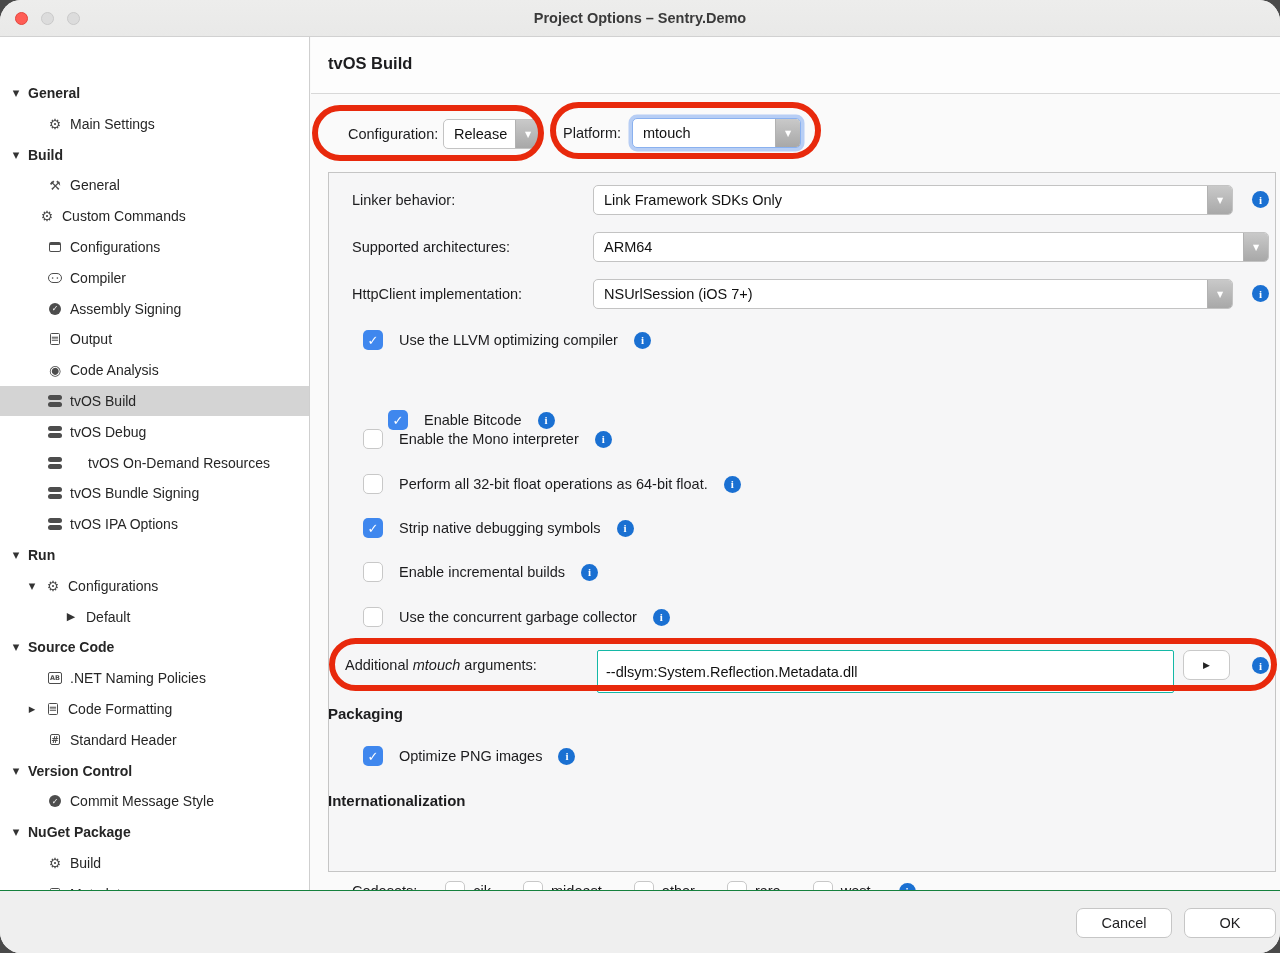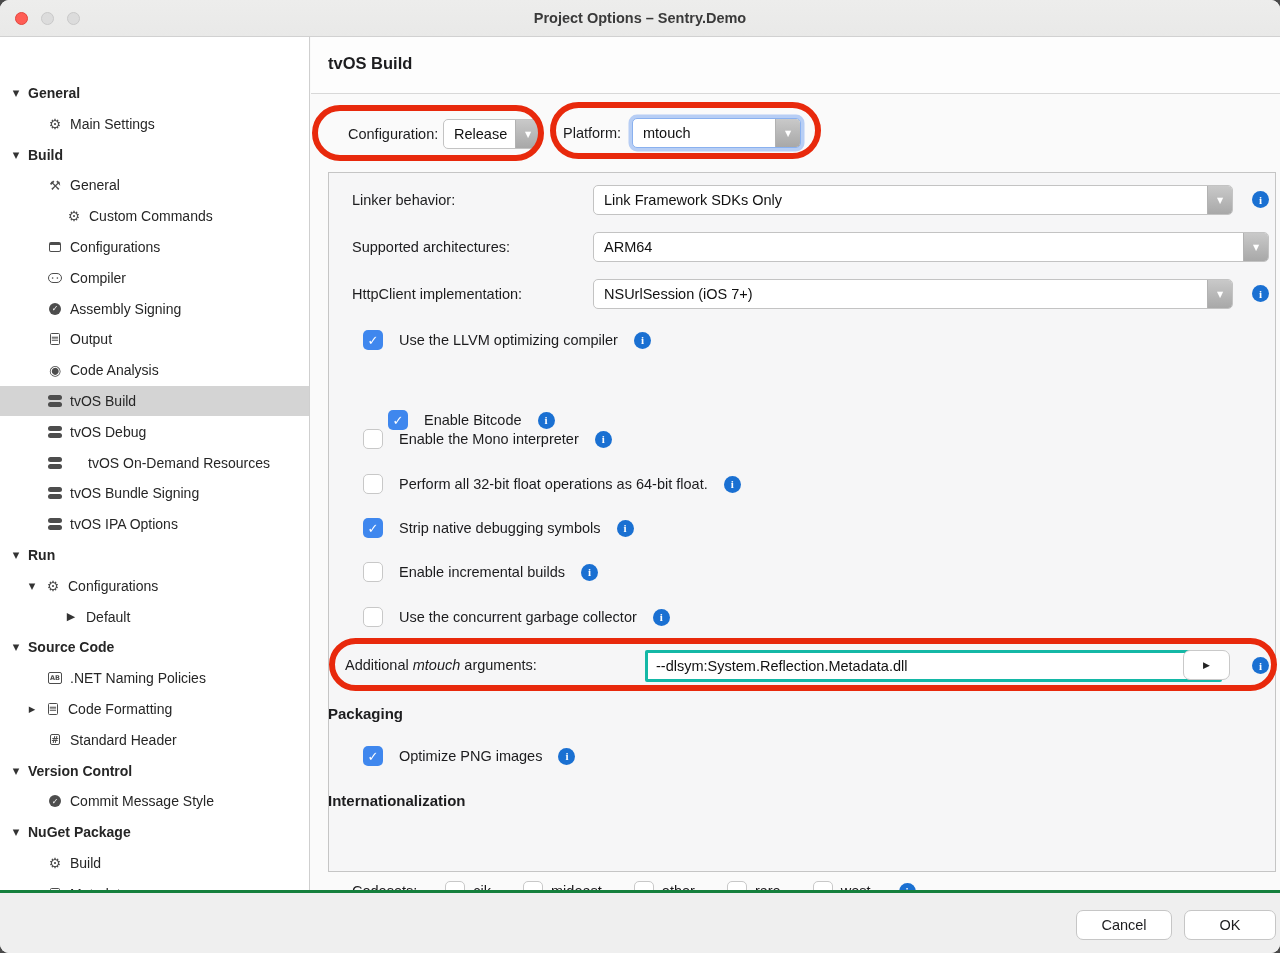--- a/index.html
+++ b/index.html
@@ -1,16 +1,16 @@
 <!DOCTYPE html>
 <html><head>
 <meta charset="utf-8">
 <style>
   html,body{margin:0;padding:0;background:#4a4a4a;font-family:"Liberation Sans","DejaVu Sans",sans-serif;}
-  .stage{position:relative;width:1280px;height:953px;background:#fafafa;overflow:hidden;border-radius:9px;margin:0 auto;}
+  .stage{position:relative;width:1280px;height:953px;background:#fafafa;overflow:hidden;border-radius:21px;margin:0 auto;}
 
   
   .titlebar{position:absolute;left:0;top:0;width:100%;height:37px;background:linear-gradient(#ededec,#e9e9e8);border-bottom:1px solid #d1d1d1;box-sizing:border-box;}
   .titlebar-title{position:absolute;left:0;top:0;width:100%;height:37px;line-height:37px;text-align:center;font-size:14.5px;font-weight:700;color:#3a3a3a;}
   .tl{position:absolute;top:12px;width:13px;height:13px;border-radius:50%;box-sizing:border-box;}
   .tl-close{left:15px;background:#ff5d55;border:1px solid #e2463d;}
   .tl-min{left:41px;background:#dcdcdc;border:1px solid #c9c9c9;}
   .tl-max{left:67px;background:#dcdcdc;border:1px solid #c9c9c9;}
 
   
@@ -52,32 +52,32 @@
   .info-icon{width:17px;height:17px;border-radius:50%;background:#1a70d2;display:inline-flex;align-items:center;justify-content:center;flex:0 0 17px;}
   .info-icon::before{content:'i';color:#fff;font-size:11px;font-weight:700;font-family:"Liberation Serif","DejaVu Serif",serif;}
   .info-abs{position:absolute;}
 
   .cb{width:20px;height:20px;border-radius:5px;background:#fff;border:1.5px solid #c8c8c8;box-sizing:border-box;display:flex;align-items:center;justify-content:center;flex:0 0 20px;}
   .cb.checked{background:#3f87ee;border:none;}
   .cb.checked::before{content:'\2713';color:#fff;font-size:13px;font-weight:700;}
   .opt-row{position:absolute;height:20px;display:flex;align-items:center;gap:16px;}
   .opt-label{font-size:14.5px;color:#1c1c1e;white-space:nowrap;}
 
-  .text-field{position:absolute;height:32px;background:#fff;border:3px solid #14b8a6;border-radius:2px;box-sizing:border-box;display:flex;align-items:center;padding:0 8px;font-size:14.5px;color:#111;white-space:nowrap;overflow:hidden;margin-left:48px;}
+  .text-field{position:absolute;height:43px;background:#fff;border:1px solid #14b8a6;border-radius:2px;box-sizing:border-box;display:flex;align-items:center;padding:0 8px;font-size:14.5px;color:#111;white-space:nowrap;overflow:hidden;}
   .run-btn{position:absolute;width:47px;height:30px;background:#fff;border:1px solid #c9c9c9;border-radius:7px;box-sizing:border-box;display:flex;align-items:center;justify-content:center;}
   .run-btn::before{content:'\25B6';font-size:9px;color:#222;font-family:"DejaVu Sans",sans-serif;}
 
   .section-header{position:absolute;left:17px;font-size:15px;font-weight:700;color:#1d1d1f;white-space:nowrap;}
 
   .codesets-row{position:absolute;left:41px;top:796px;display:flex;align-items:center;gap:28px;margin-top:48px;}
   .codesets-list{display:flex;align-items:center;gap:32px;}
   .codeset-item{display:flex;align-items:center;gap:8px;}
 
   
-  .footer{position:absolute;left:0;top:890px;width:100%;height:63px;background:#efefef;border-top:3px solid #15803d;box-sizing:border-box;}
+  .footer{position:absolute;left:0;top:890px;width:100%;height:63px;background:#efefef;border-top:1px solid #15803d;box-sizing:border-box;}
   .btn{position:absolute;top:17px;height:30px;background:#fff;border:1px solid #c6c6c6;border-radius:7px;box-sizing:border-box;display:flex;align-items:center;justify-content:center;font-size:14.5px;color:#1d1d1f;cursor:default;}
   .btn-cancel{left:1076px;width:96px;}
   .btn-ok{left:1184px;width:92px;}
 
   
   .annotation{position:absolute;border:6px solid #e8290c;border-radius:32px;box-sizing:border-box;pointer-events:none;z-index:50;}
   .ann-config{left:312px;top:105px;width:232px;height:56px;}
   .ann-platform{left:550px;top:102px;width:271px;height:57px;}
   .ann-mtouch{left:329px;top:638px;width:948px;height:53px;}
 </style>
@@ -103,21 +103,21 @@
         <span class="sb-label">Main Settings</span>
       </div>
       <div class="sb-row bold" style="top: 102.6px; padding-left: 10px;">
         <span class="disc">▼</span>
         <span class="sb-label">Build</span>
       </div>
       <div class="sb-row" style="top: 133.4px; padding-left: 46px;">
         <span class="icon i-hammer"></span>
         <span class="sb-label">General</span>
       </div>
-      <div class="sb-row" style="top: 164.2px; padding-left: 65px;">
+      <div class="sb-row" style="top: 164.2px; padding-left: 38px;">
         <span class="icon i-gear"></span>
         <span class="sb-label">Custom Commands</span>
       </div>
       <div class="sb-row" style="top: 195px; padding-left: 46px;">
         <span class="icon i-window"></span>
         <span class="sb-label">Configurations</span>
       </div>
       <div class="sb-row" style="top: 225.8px; padding-left: 46px;">
         <span class="icon i-robot"></span>
         <span class="sb-label">Compiler</span>

